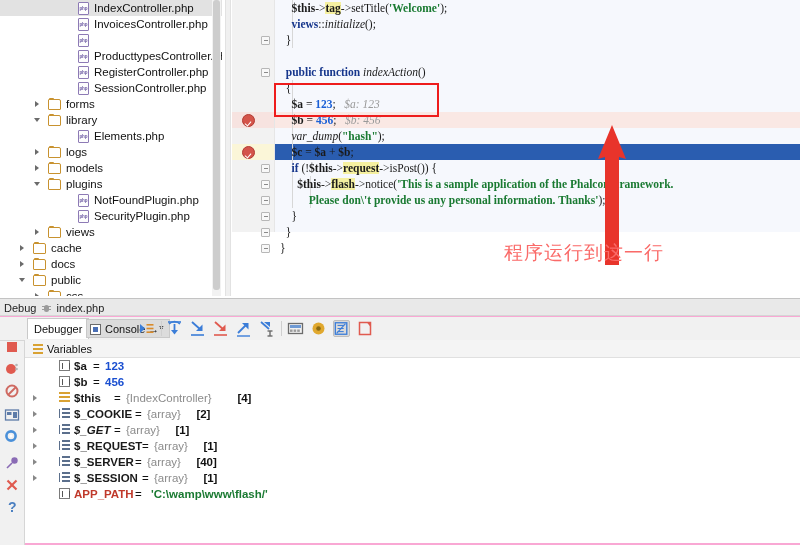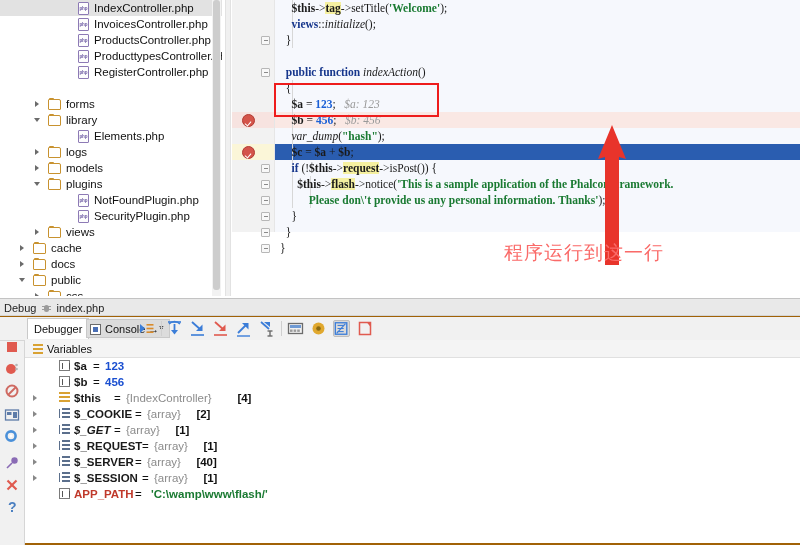--- a/index.html
+++ b/index.html
@@ -122,21 +122,21 @@
   
   #red-arrow{position:absolute;left:560px;top:125px;width:120px;height:140px;}
   
   #cn-note{
     position:absolute;left:504px;top:240px;
     font-family:"DejaVu Sans", sans-serif;
     font-size:19px;color:#fa6a68;letter-spacing:1px;white-space:nowrap;
   }
 
   
-  #debug-panel{position:absolute;left:0;top:298px;width:800px;height:247px;background:#a16207;}
+  #debug-panel{position:absolute;left:0;top:298px;width:800px;height:247px;background:#f9a8d4;}
   #debug-title{
     position:absolute;left:0;top:0;width:800px;height:18px;line-height:18px;
     background:#e9e9e9;border-top:1px solid #c3c3c3;border-bottom:1px solid #d5d5d5;
     font-size:11px;color:#222;padding-left:4px;box-sizing:border-box;white-space:nowrap;
   }
   .bug-icon{
     display:inline-block;position:relative;width:9px;height:9px;vertical-align:-1px;margin:0 2px 0 3px;
   }
   .bug-icon:before{
     content:"";position:absolute;left:2px;top:1px;width:5px;height:7px;
@@ -218,29 +218,32 @@
       <div class="tree-row sel" style="top: 0px; position: absolute; left: 0px; right: 0px;">
         <span class="phpicon" style="left: 78px;"></span>
         <span class="lbl" style="left: 94px;">IndexController.php</span>
       </div>
       <div class="tree-row" style="top: 16px; position: absolute; left: 0px; right: 0px;">
         <span class="phpicon" style="left: 78px;"></span>
         <span class="lbl" style="left: 94px;">InvoicesController.php</span>
       </div>
       <div class="tree-row" style="top: 32px; position: absolute; left: 0px; right: 0px;">
         <span class="phpicon" style="left: 78px;"></span>
-        <span class="lbl" style="left: 94px;">ProductsController.php</span>
       </div>
       <div class="tree-row" style="top: 48px; position: absolute; left: 0px; right: 0px;">
         <span class="phpicon" style="left: 78px;"></span>
         <span class="lbl" style="left: 94px;">ProducttypesController.php</span>
       </div>
       <div class="tree-row" style="top: 64px; position: absolute; left: 0px; right: 0px;">
         <span class="phpicon" style="left: 78px;"></span>
         <span class="lbl" style="left: 94px;">RegisterController.php</span>
+      </div>
+      <div class="tree-row" style="top: 80px; position: absolute; left: 0px; right: 0px;">
+        <span class="phpicon" style="left: 78px;"></span>
+        <span class="lbl" style="left: 94px;">SessionController.php</span>
       </div>
       <div class="tree-row" style="top: 96px; position: absolute; left: 0px; right: 0px;">
         <span class="arrow" style="left: 34px;"></span>
         <span class="folder" style="left: 48px;"></span>
         <span class="lbl" style="left: 66px;">forms</span>
       </div>
       <div class="tree-row" style="top: 112px; position: absolute; left: 0px; right: 0px;">
         <span class="arrow open" style="left: 34px;"></span>
         <span class="folder" style="left: 48px;"></span>
         <span class="lbl" style="left: 66px;">library</span>

